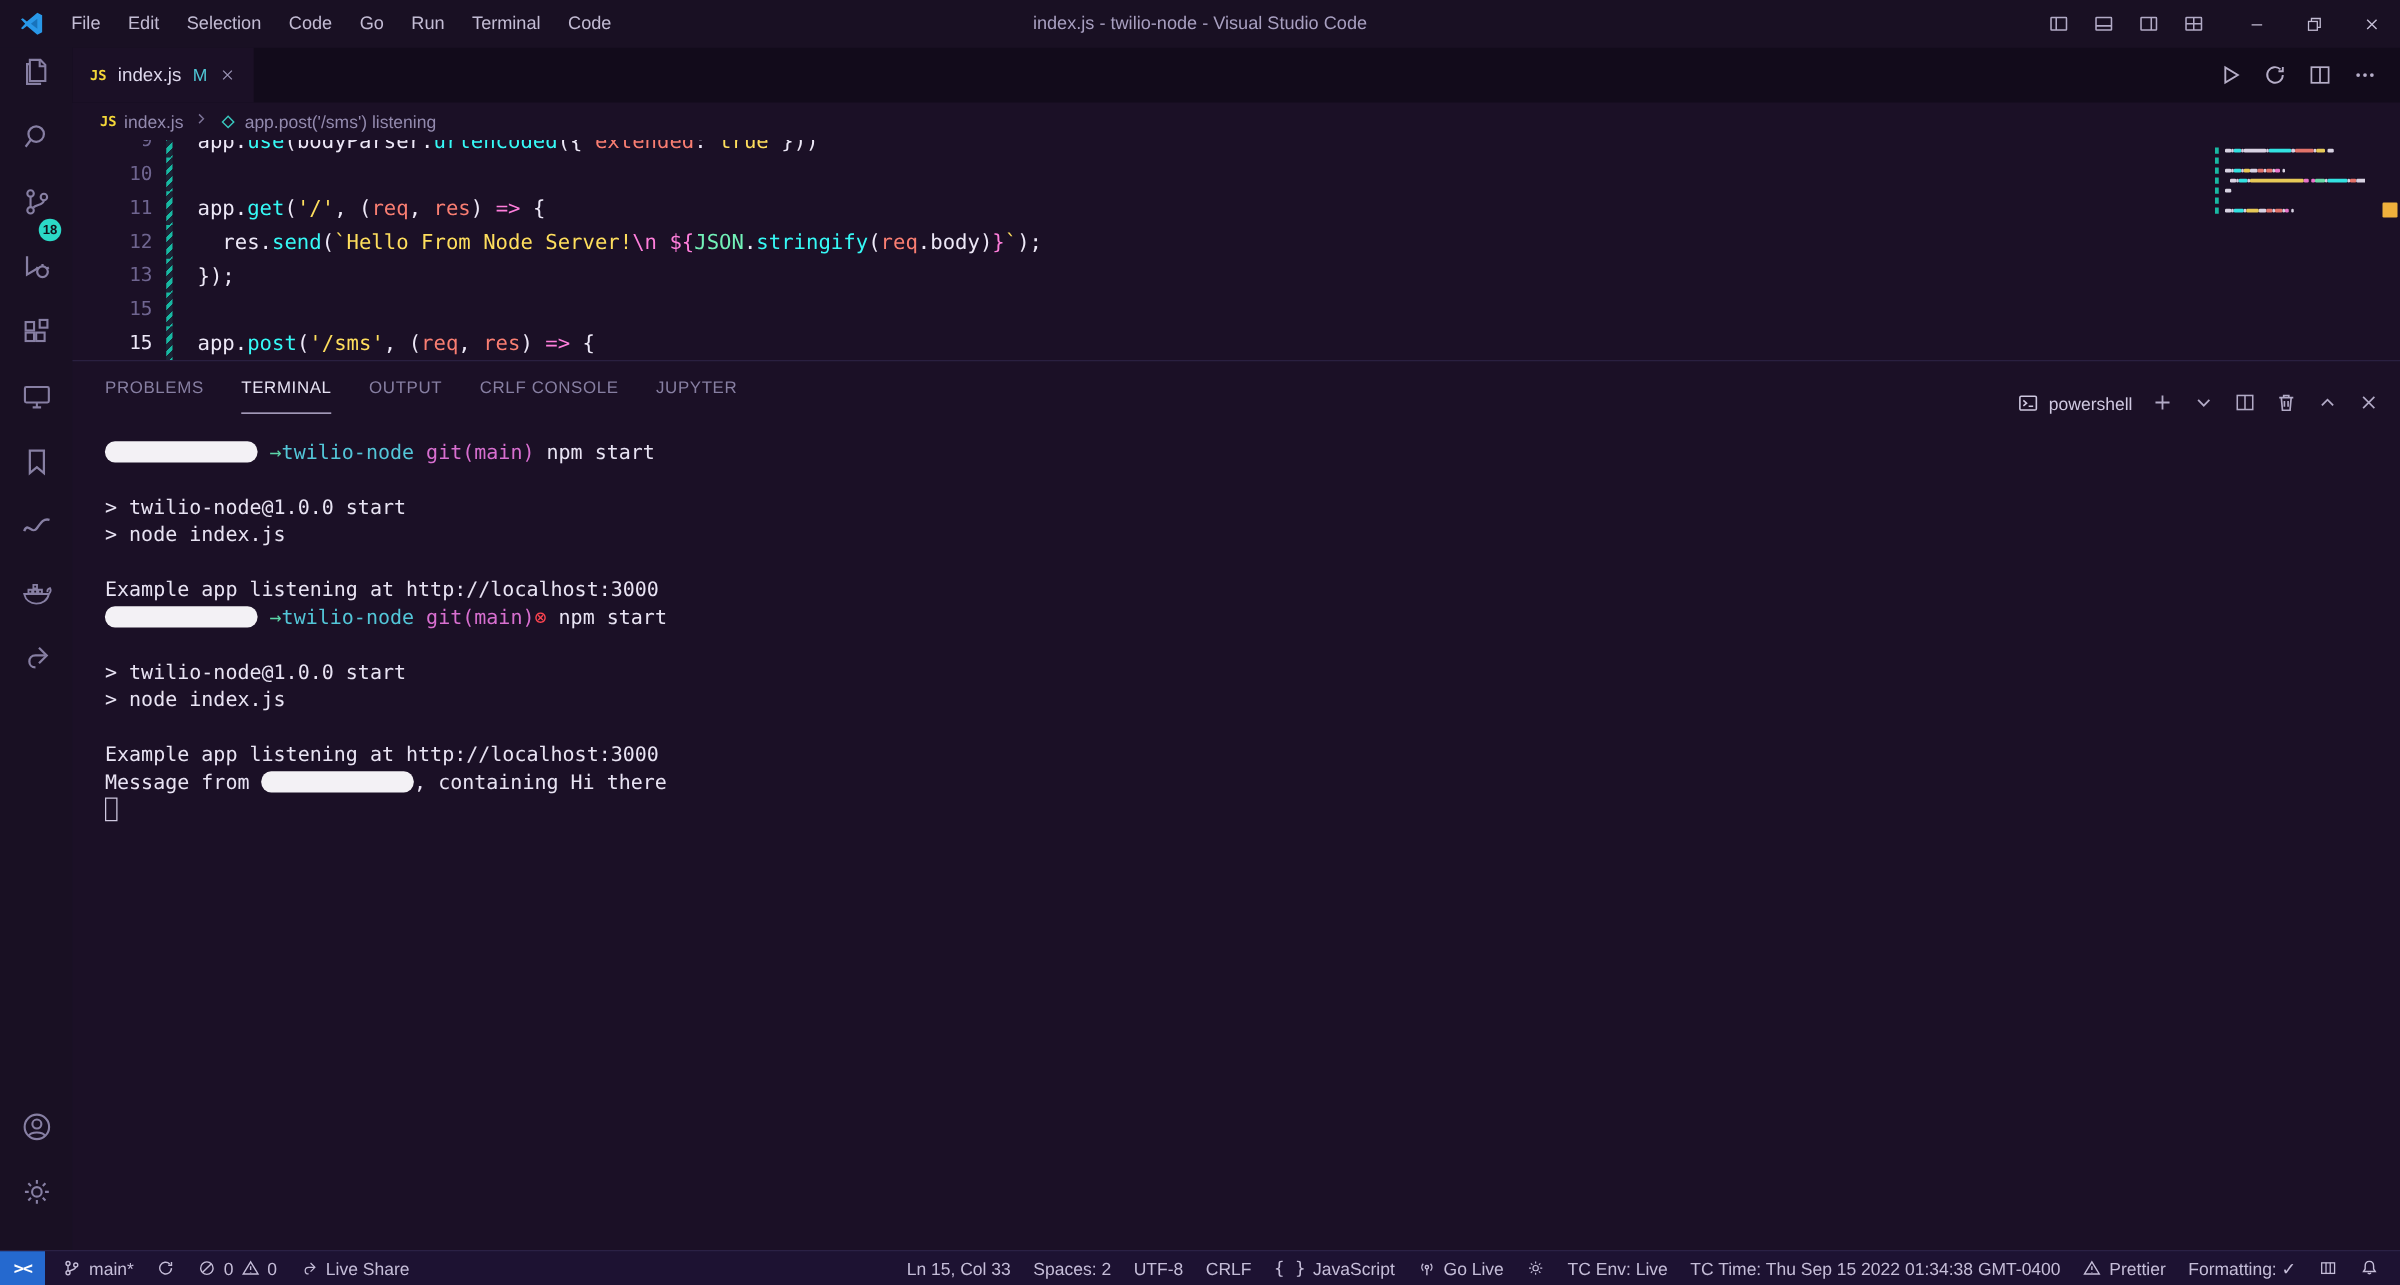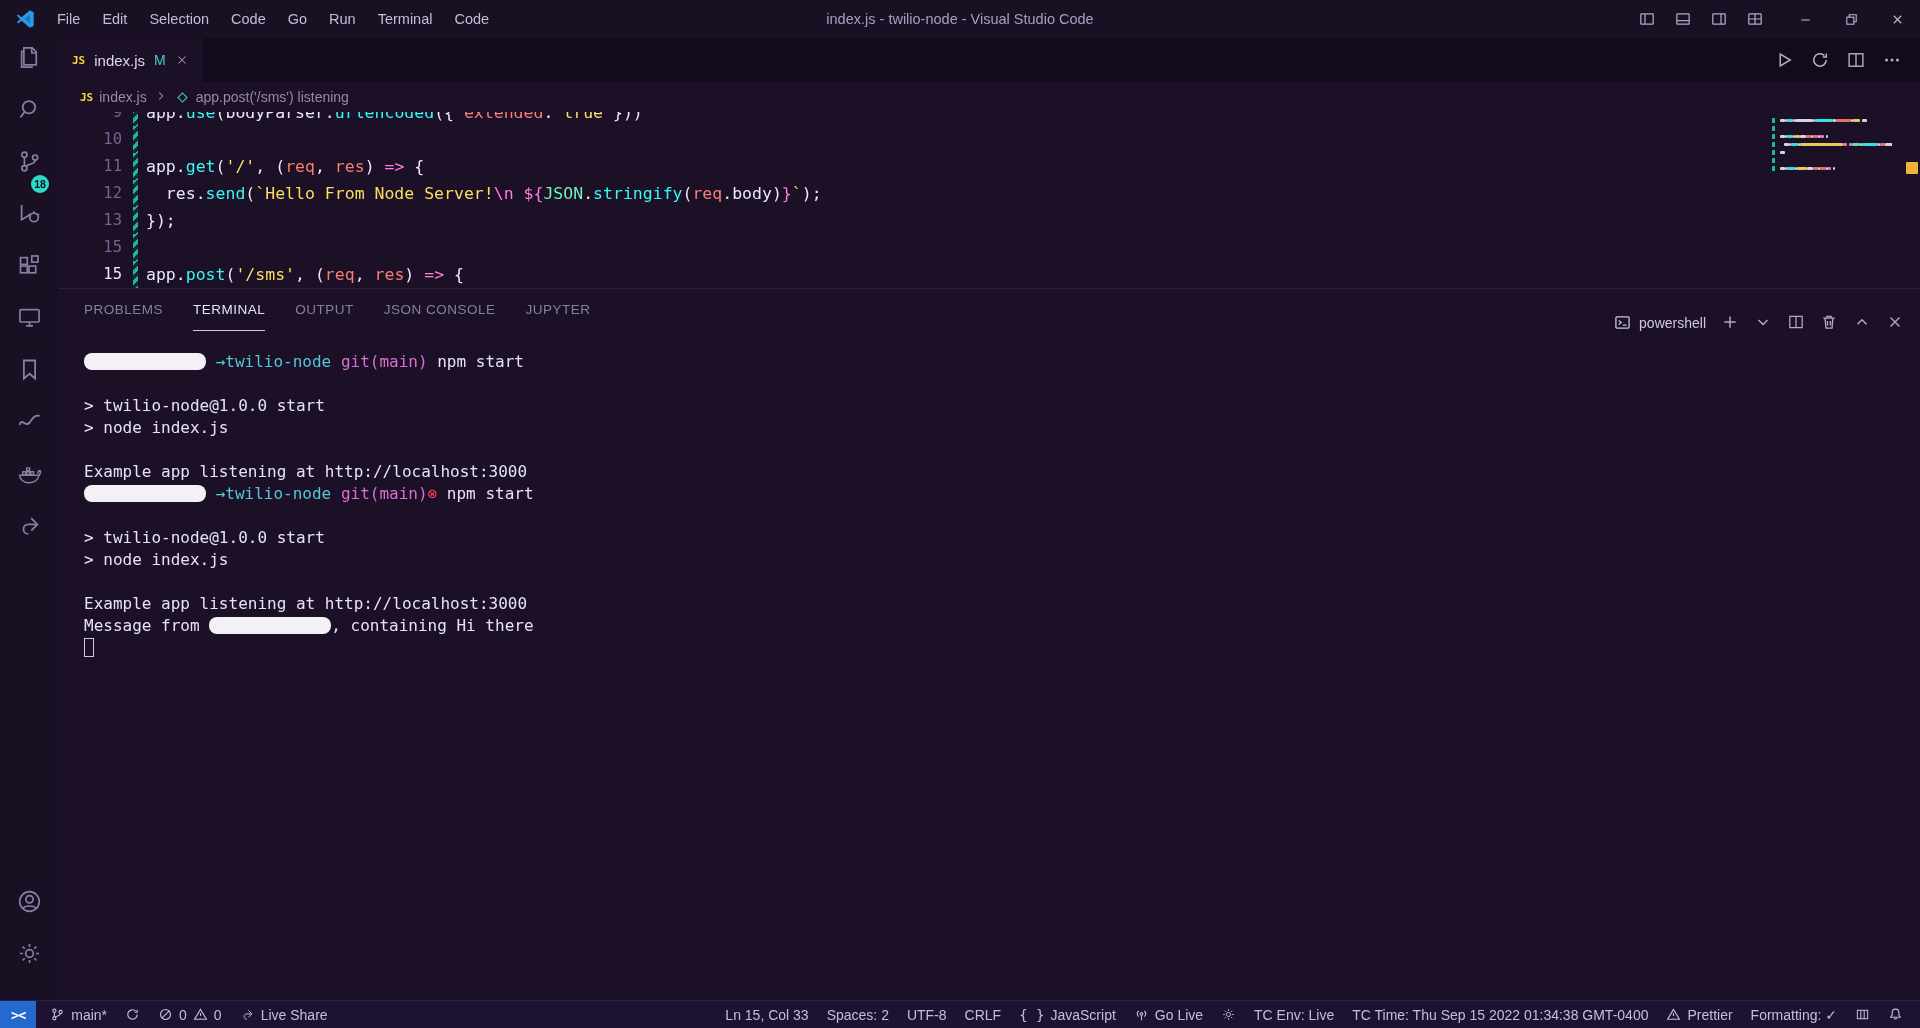--- a/index.html
+++ b/index.html
@@ -49,21 +49,21 @@
   .bc-sep{color:#7c7398;font-size:15px}
   .sym-icon svg{width:15px;height:15px;display:block}
 
   
   .editor{flex:none;height:176px;position:relative;overflow:hidden;background:#1b1026}
   .code-scroll{margin-top:-13px}
   .code-line{display:flex;align-items:stretch;height:27px;line-height:27px;font-family:"DejaVu Sans Mono",monospace;font-size:16.5px;white-space:pre}
   .ln-num{width:64px;text-align:right;color:#6f6590;flex:none;font-size:15.5px}
   .code-line.current .ln-num{color:#eee8f8}
   .git-bar{width:5px;margin-left:11px;flex:none;background:repeating-linear-gradient(135deg,#18b8a2 0 3px,rgba(24,184,162,.12) 3px 7px)}
-  .code-text{margin-left:8px;width:max-content}
+  .code-text{margin-left:20px;width:max-content}
   .code-text.underlined{text-decoration-thickness:1px;text-underline-offset:6px;color:#8f82b8}
   .minimap{position:absolute;top:4px;right:28px;width:120px;overflow:hidden}
   .mm-row{display:flex;align-items:center;height:8px}
   .mm-row::before{content:'';width:3px;height:5px;background:#18b8a2;margin-right:5px;flex:none}
   .mm-seg{height:3px;border-radius:1px;display:inline-block;opacity:.9;flex:none}
   .mm-sp{display:inline-block;height:3px;flex:none}
   .ruler-tick{position:absolute;right:2px;top:50px;width:12px;height:12px;background:#f0b13c;border-radius:1px}
 
   
   .panel{flex:1;display:flex;flex-direction:column;border-top:1px solid #2a2040;min-height:0;background:#1b1026}
@@ -430,21 +430,21 @@
           </div>
         <div class="ruler-tick"></div>
       </div>
 
       <div class="panel">
         <div class="panel-header">
           <div class="panel-tabs">
               <div class="panel-tab">PROBLEMS</div>
               <div class="panel-tab active">TERMINAL</div>
               <div class="panel-tab">OUTPUT</div>
-              <div class="panel-tab">JSON CONSOLE</div>
+              <div class="panel-tab">CRLF CONSOLE</div>
               <div class="panel-tab">JUPYTER</div>
             </div>
           <div class="panel-actions">
             <div class="shell-item">
               <span style="display:flex">
                   <svg viewBox="0 0 16 16">
                     <g fill="none" stroke="currentColor" stroke-width="1.2">
                       <rect x="1.8" y="2.8" width="12.4" height="10.4" rx="1"></rect>
                       <path d="M4.4 6l2.4 2-2.4 2M8.4 10.4h3.4"></path>
                     </g>

